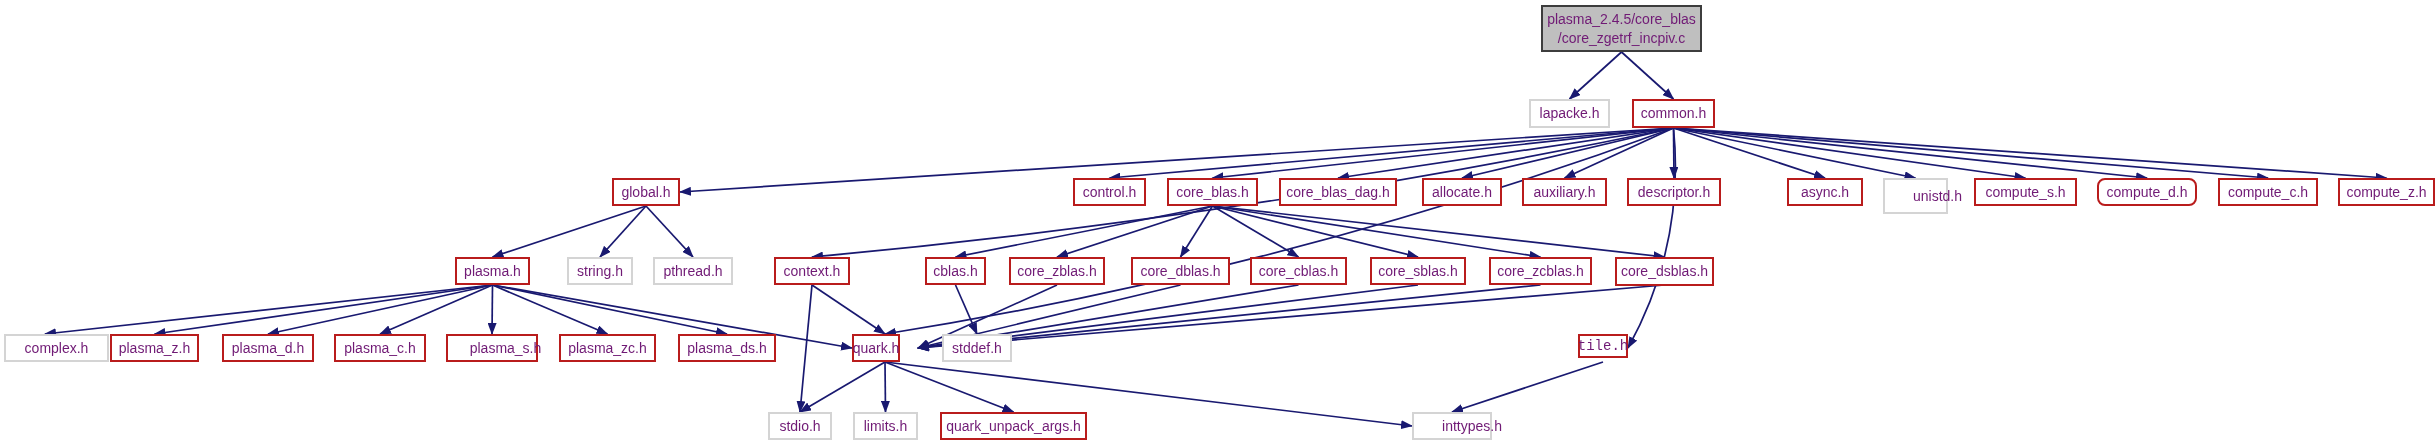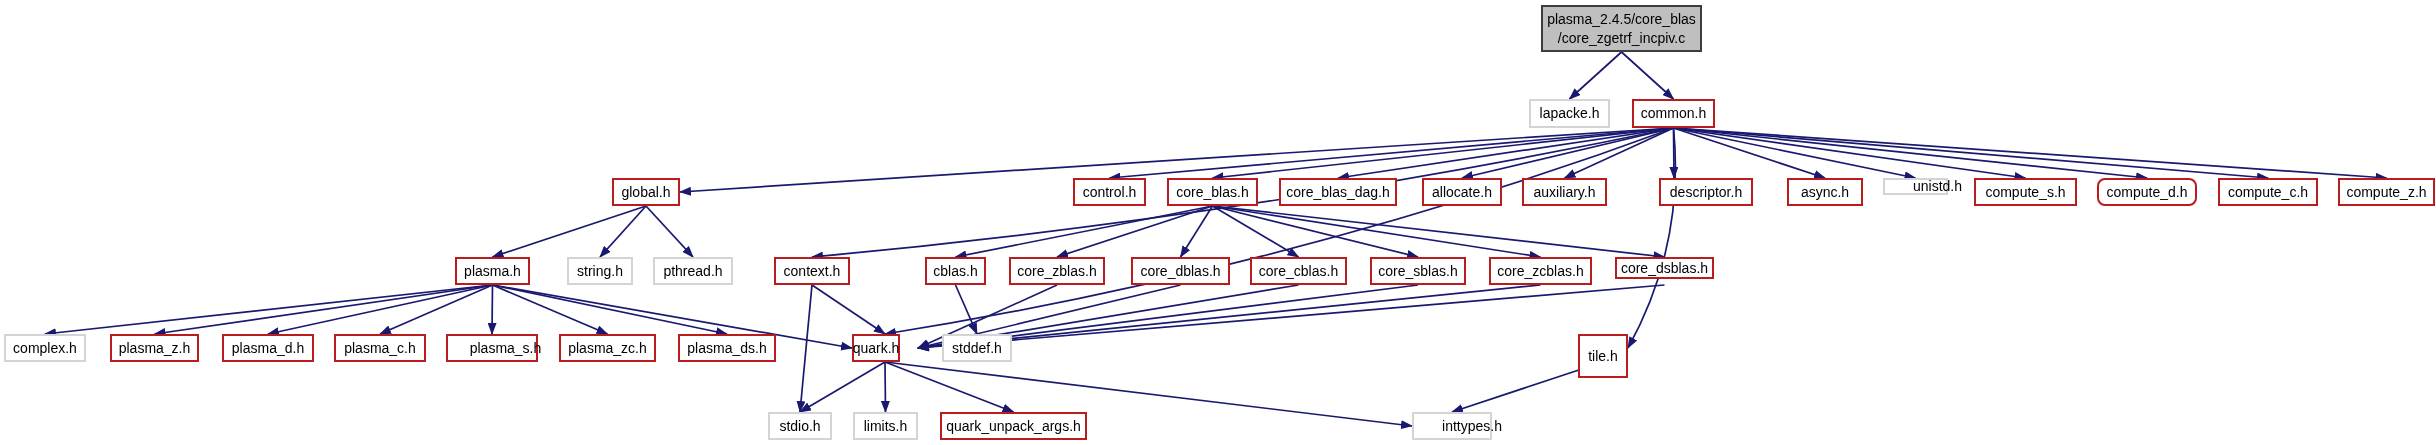--- a/index.html
+++ b/index.html
@@ -10,21 +10,21 @@
     font-family:"Liberation Sans","DejaVu Sans",sans-serif;
     overflow:hidden;
   }
   #edges{position:absolute;left:0;top:0;}
   .node{
     position:absolute;
     box-sizing:border-box;
     background:#ffffff;
     display:flex;align-items:center;justify-content:center;
     text-align:center;
-    font-size:14px;color:#000000;
+    font-size:14px;color:#701a75;
     white-space:pre-line;
     line-height:1.3;
     cursor:pointer;
   }
   .node.normal{border:2px solid #b91c1c;}
   .node.external{border:2px solid #d4d4d4;}
   .node.root{background:#bfbfbf;border:2px solid #3d3d3d;}
 </style>
 </head>
 <body>
@@ -91,46 +91,46 @@
       <div class="node root" style="left: 1541px; top: 5px; width: 161px; height: 47px;">plasma_2.4.5/core_blas
 /core_zgetrf_incpiv.c</div>
       <div class="node external" style="left: 1529px; top: 99px; width: 81px; height: 29px;">lapacke.h</div>
       <div class="node normal" style="left: 1632px; top: 99px; width: 83px; height: 29px;">common.h</div>
       <div class="node normal" style="left: 612px; top: 178px; width: 68px; height: 28px;">global.h</div>
       <div class="node normal" style="left: 1073px; top: 178px; width: 73px; height: 28px;">control.h</div>
       <div class="node normal" style="left: 1167px; top: 178px; width: 91px; height: 28px;">core_blas.h</div>
       <div class="node normal" style="left: 1279px; top: 178px; width: 118px; height: 28px;">core_blas_dag.h</div>
       <div class="node normal" style="left: 1422px; top: 178px; width: 80px; height: 28px;">allocate.h</div>
       <div class="node normal" style="left: 1522px; top: 178px; width: 85px; height: 28px;">auxiliary.h</div>
-      <div class="node normal" style="left: 1627px; top: 178px; width: 94px; height: 28px; margin-left: 32px;">descriptor.h</div>
+      <div class="node normal" style="left: 1627px; top: 178px; width: 94px; height: 28px;">descriptor.h</div>
       <div class="node normal" style="left: 1787px; top: 178px; width: 76px; height: 28px;">async.h</div>
-      <div class="node external" style="left: 1883px; top: 178px; width: 65px; height: 17px; padding-left: 44px;">unistd.h</div>
+      <div class="node external" style="left: 1883px; top: 178px; width: 65px; height: 36px; padding-left: 44px;">unistd.h</div>
       <div class="node normal" style="left: 1974px; top: 178px; width: 103px; height: 28px;">compute_s.h</div>
       <div class="node normal" style="left: 2097px; top: 178px; width: 100px; height: 28px; border-radius: 8px;">compute_d.h</div>
       <div class="node normal" style="left: 2218px; top: 178px; width: 100px; height: 28px;">compute_c.h</div>
       <div class="node normal" style="left: 2338px; top: 178px; width: 97px; height: 28px;">compute_z.h</div>
       <div class="node normal" style="left: 455px; top: 257px; width: 75px; height: 28px;">plasma.h</div>
       <div class="node external" style="left: 567px; top: 257px; width: 66px; height: 28px;">string.h</div>
       <div class="node external" style="left: 653px; top: 257px; width: 80px; height: 28px;">pthread.h</div>
       <div class="node normal" style="left: 774px; top: 257px; width: 76px; height: 28px;">context.h</div>
       <div class="node normal" style="left: 925px; top: 257px; width: 61px; height: 28px; text-align: center;">cblas.h</div>
       <div class="node normal" style="left: 1009px; top: 257px; width: 96px; height: 28px;">core_zblas.h</div>
       <div class="node normal" style="left: 1131px; top: 257px; width: 99px; height: 28px;">core_dblas.h</div>
       <div class="node normal" style="left: 1250px; top: 257px; width: 97px; height: 28px;">core_cblas.h</div>
       <div class="node normal" style="left: 1370px; top: 257px; width: 96px; height: 28px;">core_sblas.h</div>
       <div class="node normal" style="left: 1489px; top: 257px; width: 103px; height: 28px;">core_zcblas.h</div>
-      <div class="node normal" style="left: 1615px; top: 257px; width: 99px; height: 22px;">core_dsblas.h</div>
-      <div class="node external" style="left: 4px; top: 334px; width: 82px; height: 28px;">complex.h</div>
+      <div class="node normal" style="left: 1615px; top: 257px; width: 99px; height: 29px;">core_dsblas.h</div>
+      <div class="node external" style="left: 4px; top: 334px; width: 105px; height: 28px;">complex.h</div>
       <div class="node normal" style="left: 110px; top: 334px; width: 89px; height: 28px;">plasma_z.h</div>
       <div class="node normal" style="left: 222px; top: 334px; width: 92px; height: 28px;">plasma_d.h</div>
       <div class="node normal" style="left: 334px; top: 334px; width: 92px; height: 28px;">plasma_c.h</div>
       <div class="node normal" style="left: 446px; top: 334px; width: 92px; height: 28px; padding-left: 27px;">plasma_s.h</div>
       <div class="node normal" style="left: 559px; top: 334px; width: 97px; height: 28px;">plasma_zc.h</div>
       <div class="node normal" style="left: 678px; top: 334px; width: 98px; height: 28px;">plasma_ds.h</div>
       <div class="node normal" style="left: 852px; top: 334px; width: 48px; height: 28px;">quark.h</div>
       <div class="node external" style="left: 942px; top: 334px; width: 70px; height: 28px;">stddef.h</div>
-      <div class="node normal" style="left: 1578px; top: 334px; width: 50px; height: 44px;">tile.h</div>
+      <div class="node normal" style="left: 1578px; top: 334px; width: 50px; height: 24px; font-family: Liberation Mono, monospace;">tile.h</div>
       <div class="node external" style="left: 768px; top: 412px; width: 64px; height: 28px;">stdio.h</div>
       <div class="node external" style="left: 853px; top: 412px; width: 65px; height: 28px;">limits.h</div>
       <div class="node normal" style="left: 940px; top: 412px; width: 147px; height: 28px;">quark_unpack_args.h</div>
       <div class="node external" style="left: 1412px; top: 412px; width: 80px; height: 28px; padding-left: 40px;">inttypes.h</div>
     </div>
 </div>
 
 </body></html>

